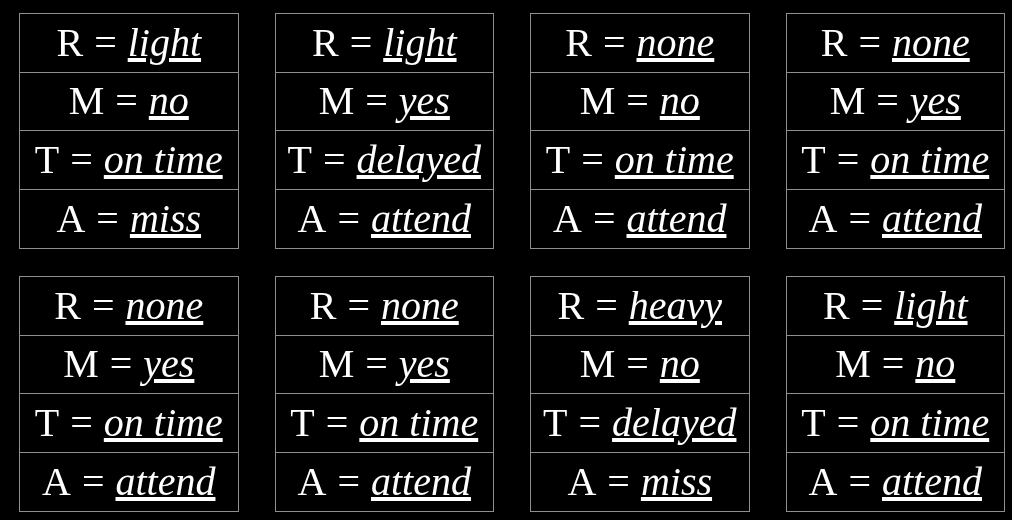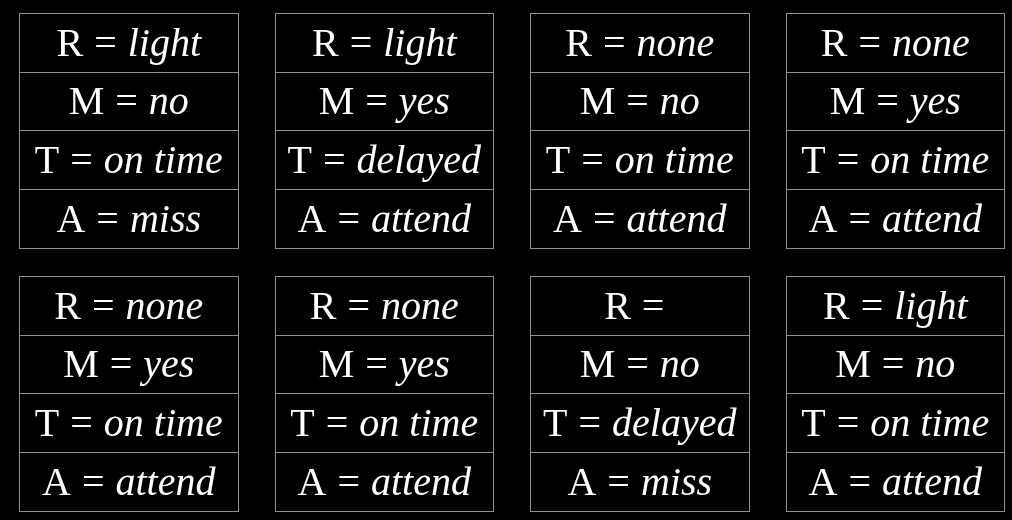--- a/index.html
+++ b/index.html
@@ -40,20 +40,21 @@
   }
   .cell:last-child {
     border-bottom: none;
   }
   .eq {
     margin: 0 11px;
     font-style: normal;
   }
   .val {
     font-style: italic;
+    text-decoration: underline;
   }
 </style>
 </head>
 <body>
 
 <div class="canvas">
 
   <div class="card">
     <div class="cell">
         <span class="var">R</span>
@@ -189,20 +190,21 @@
         <span class="var">A</span>
         <span class="eq">=</span>
         <span class="val">attend</span>
       </div>
   </div>
 
   <div class="card">
     <div class="cell">
         <span class="var">R</span>
         <span class="eq">=</span>
+        <span class="val">heavy</span>
       </div>
     <div class="cell">
         <span class="var">M</span>
         <span class="eq">=</span>
         <span class="val">no</span>
       </div>
     <div class="cell">
         <span class="var">T</span>
         <span class="eq">=</span>
         <span class="val">delayed</span>

